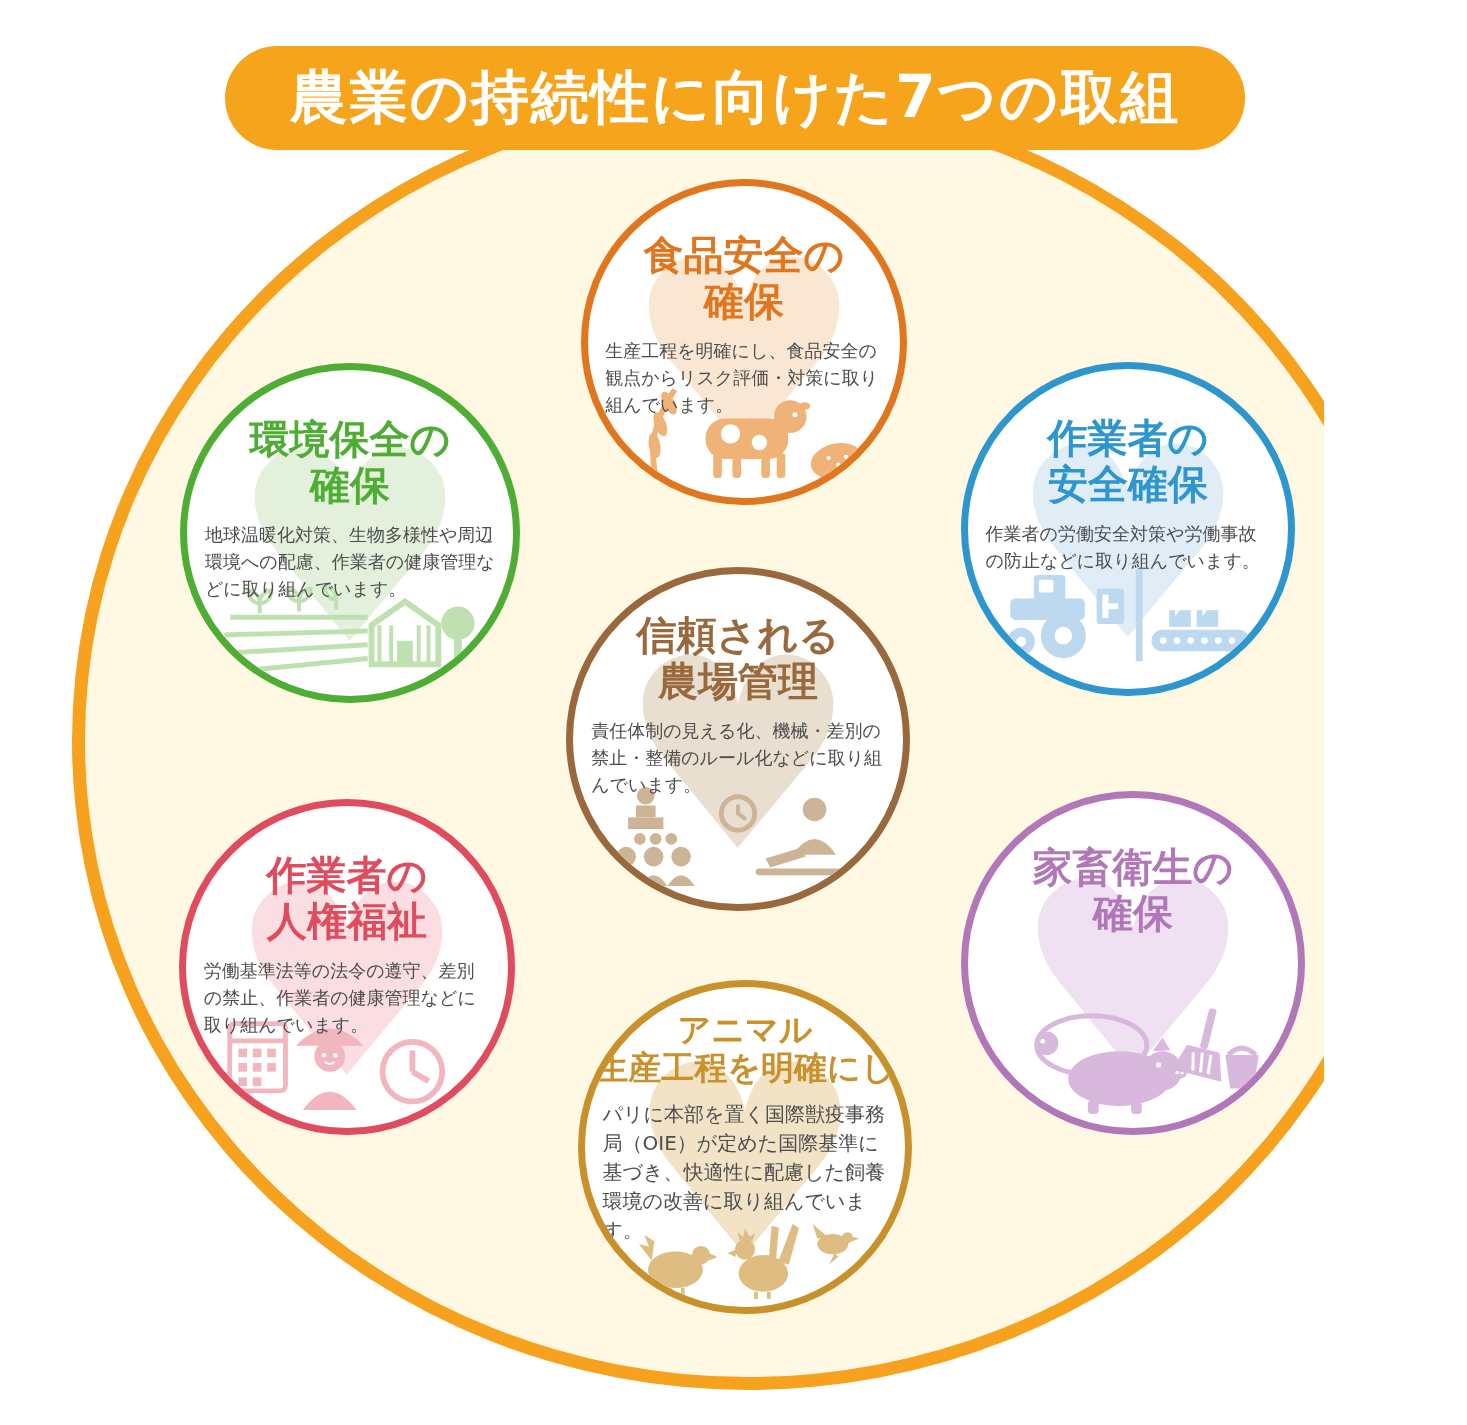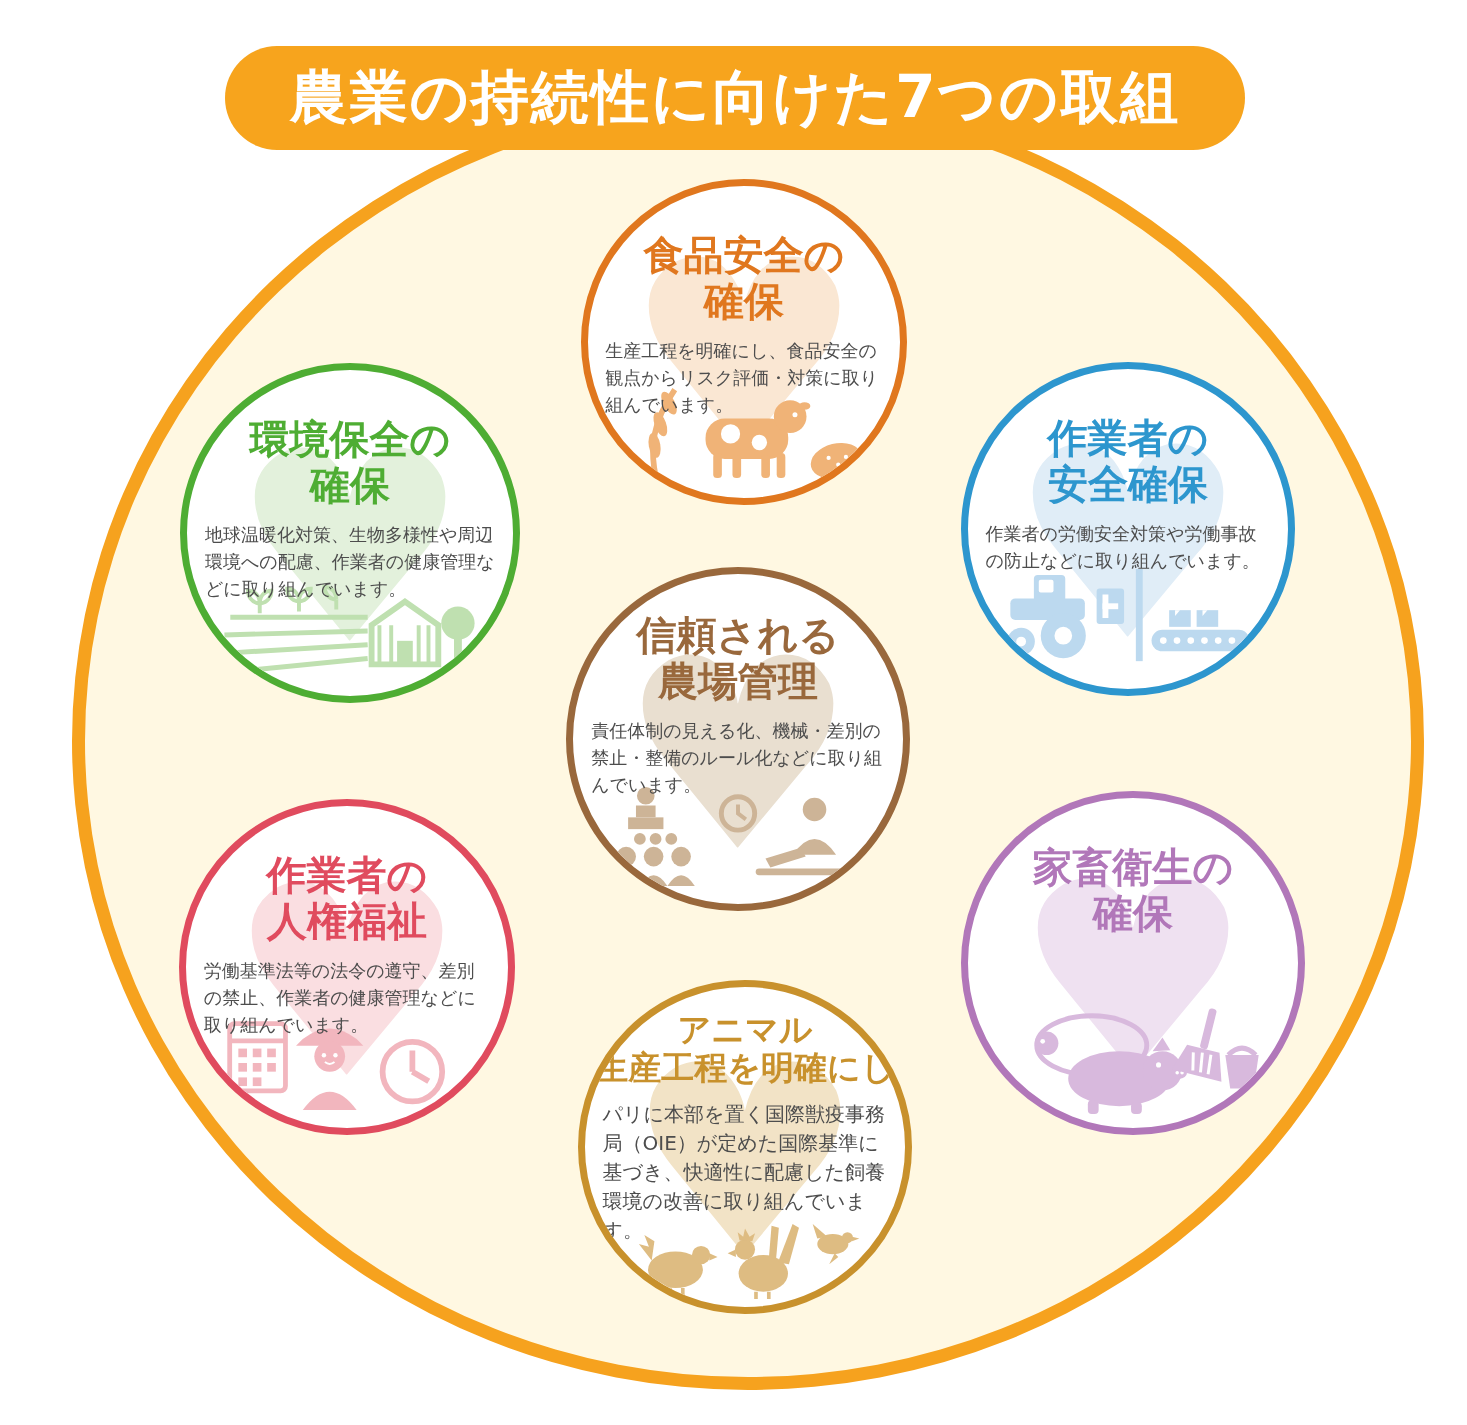--- a/index.html
+++ b/index.html
@@ -1,17 +1,17 @@
 <!DOCTYPE html>
 <html><head>
 <meta charset="utf-8">
 <style>
   html,body{margin:0;padding:0;background:#ffffff;}
   .stage{
-    position:relative;width:1467px;height:1425px;background:#ffffff;
+    position:relative;width:1324px;height:1425px;background:#ffffff;
     font-family:"DejaVu Sans",sans-serif;overflow:hidden;
   }
   .main-oval{
     position:absolute;left:72px;top:92px;width:1352px;height:1298px;
     box-sizing:border-box;border:13px solid #F6A21E;background:#FFF8E2;
     border-radius:50%;z-index:1;
   }
   .banner{
     position:absolute;left:225px;top:46px;width:1020px;height:104px;
     background:#F7A41D;color:#fff;border-radius:52px;z-index:5;

